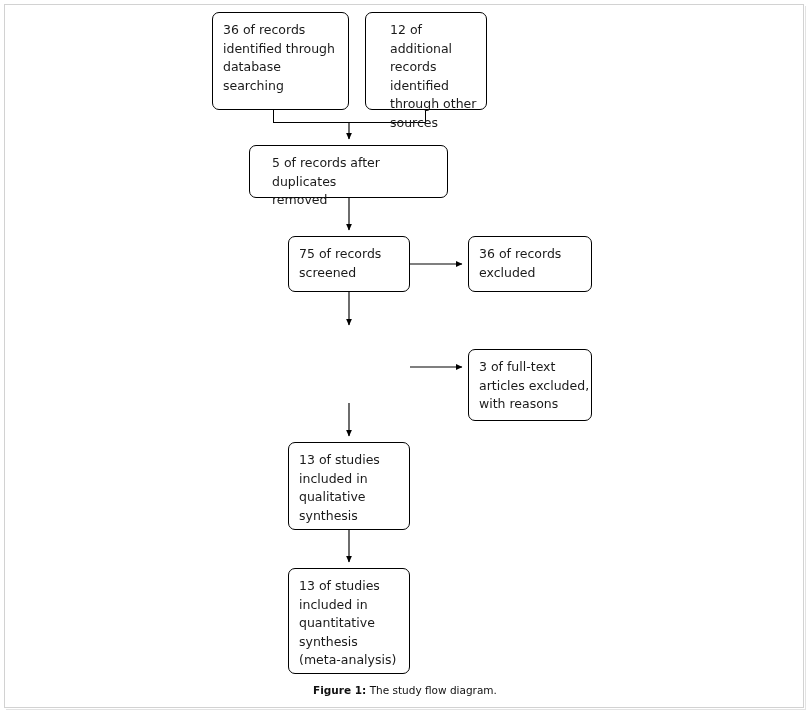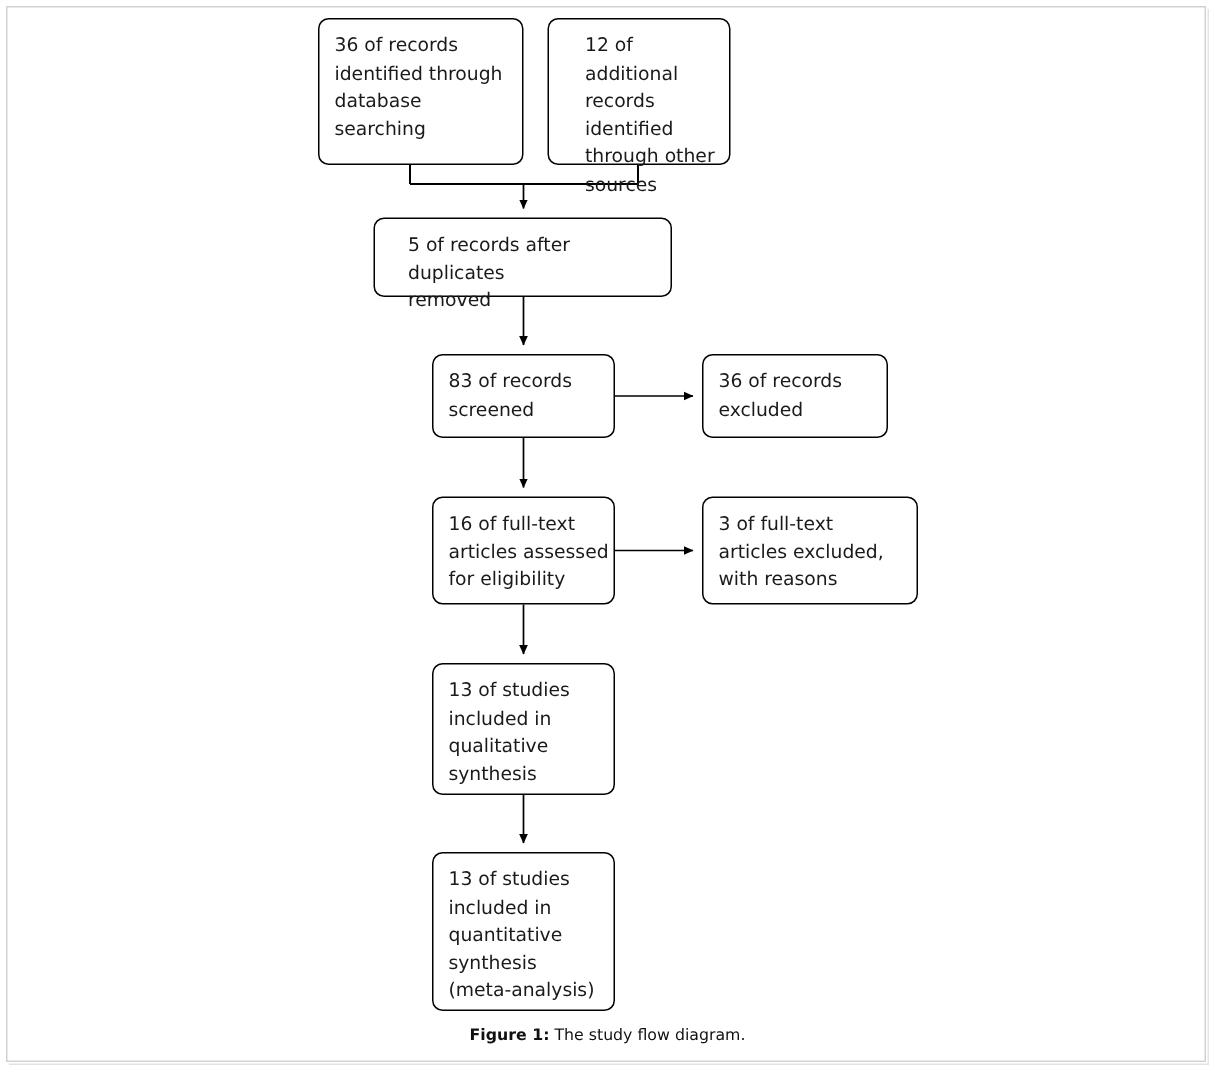--- a/index.html
+++ b/index.html
@@ -141,31 +141,28 @@
 searching</div>
 
     <div class="node" style="left:365px; top:12px; width:122px; height:98px;padding-left:24px;">12 of additional
 records identified
 through other
 sources</div>
 
     <div class="node" style="left:249px; top:145px; width:199px; height:53px;padding-left:22px;">5 of records after duplicates
 removed</div>
 
-    <div class="node" style="left:288px; top:236px; width:122px; height:56px;">83 of records
+    <div class="node" style="left:288px; top:236px; width:122px; height:56px;">75 of records
 screened</div>
 
     <div class="node" style="left:468px; top:236px; width:124px; height:56px;">36 of records
 excluded</div>
 
-    <div class="node" style="left:288px; top:331px; width:122px; height:72px;">16 of full-text
-articles assessed
-for eligibility</div>
 
-    <div class="node" style="left:468px; top:331px; width:144px; height:72px;">3 of full-text
+    <div class="node" style="left:468px; top:349px; width:124px; height:72px;">3 of full-text
 articles excluded,
 with reasons</div>
 
     <div class="node" style="left:288px; top:442px; width:122px; height:88px;">13 of studies
 included in
 qualitative
 synthesis</div>
 
     <div class="node" style="left:288px; top:568px; width:122px; height:106px;">13 of studies
 included in

